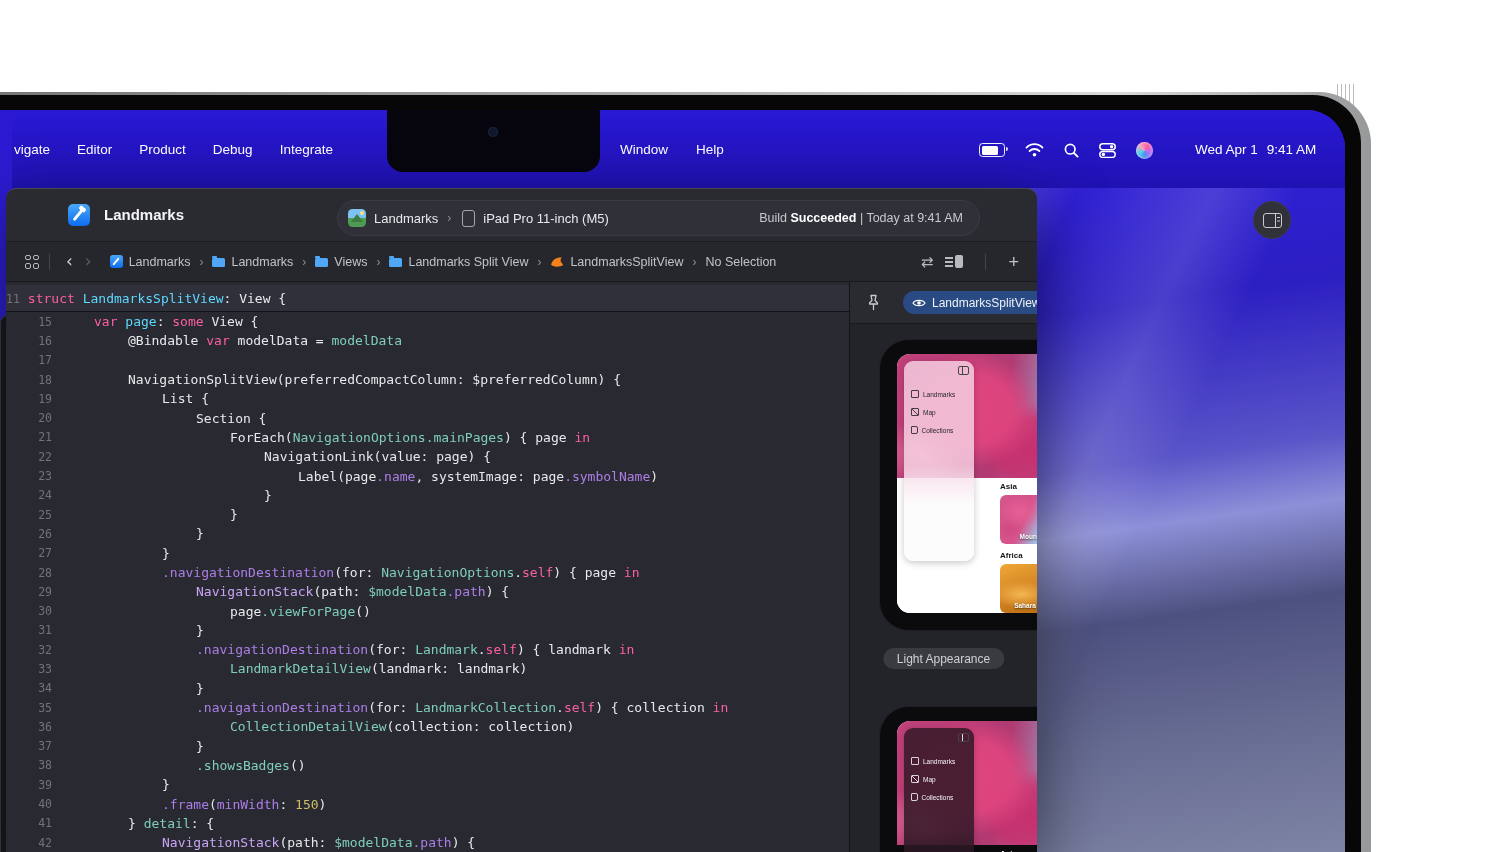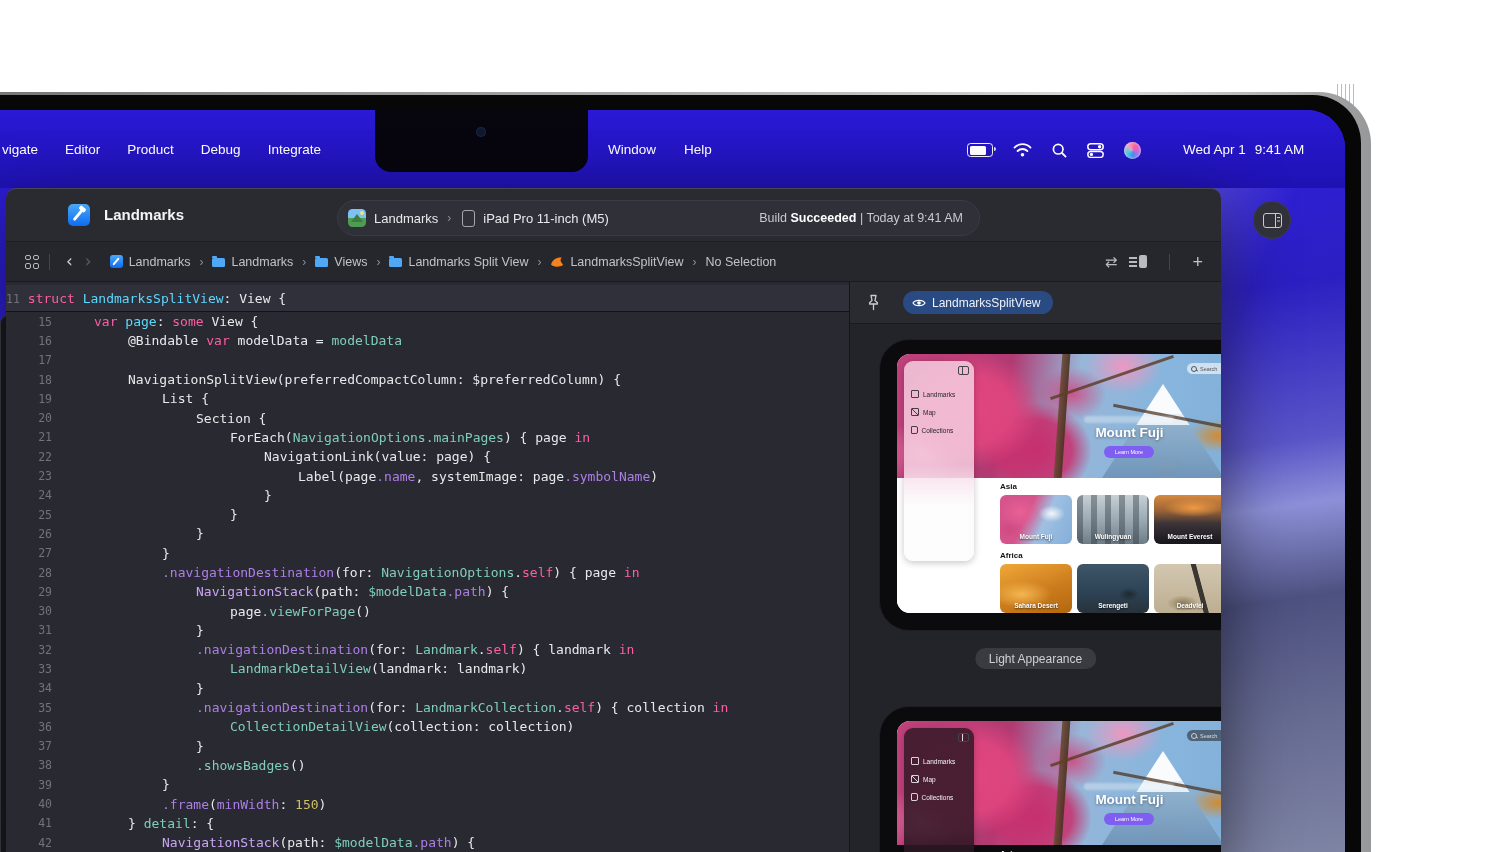--- a/index.html
+++ b/index.html
@@ -12,38 +12,38 @@
          border-radius:0 48px 0 0;background:#070708;}
   .stripes{position:absolute;left:1337px;top:84px;width:18px;height:26px;opacity:.7;
            background:repeating-linear-gradient(90deg,#9aa0a4 0 1px,transparent 1px 4px);}
   .screen{position:absolute;left:0;top:110px;width:1345px;height:742px;
           border-radius:0 38px 0 0;overflow:hidden;background:#11121a;}
   .wallpaper{position:absolute;inset:0;background:
      linear-gradient(172deg,#2a19d0 0%,#2f20d8 22%,#2c1fc2 38%,#5a55c8 55%,#8d90d8 62%,#4d5180 72%,#666b92 85%,#7e84a4 100%);}
   .wallpaper:after{content:"";position:absolute;inset:0;background:
      linear-gradient(115deg,transparent 55%,rgba(255,255,255,.22) 60%,transparent 66%,rgba(255,255,255,.14) 74%,transparent 79%);}
   
-  .menubar{position:absolute;left:0;top:0;width:100%;height:78px;
+  .menubar{position:absolute;left:12px;top:0;width:100%;height:78px;
            background:linear-gradient(180deg,#2a19d6,#1f12b2);color:#fff;}
   .menu-left{position:absolute;left:2px;top:32px;display:flex;gap:27px;font-size:13.5px;font-weight:500;}
   .mb-item{white-space:nowrap;}
   .menu-right{position:absolute;left:608px;top:32px;display:flex;gap:28px;font-size:13.5px;font-weight:500;}
   .notch{position:absolute;left:375px;top:0;width:213px;height:62px;background:#07050e;
          border-radius:0 0 16px 16px;}
   .camera{position:absolute;left:101px;top:17px;width:10px;height:10px;border-radius:50%;
           background:#10182a;box-shadow:inset 0 0 2px #2a3e66;}
   .status-icons{position:absolute;left:967px;top:30px;display:flex;gap:20px;align-items:center;height:20px;}
   .clock{position:absolute;left:1183px;top:32px;font-size:13.5px;font-weight:500;display:flex;gap:9px;white-space:nowrap;}
   .batt{width:24px;height:12px;border:1.5px solid rgba(255,255,255,.95);border-radius:3.5px;position:relative;}
   .batt:before{content:"";position:absolute;left:1.5px;top:1.5px;bottom:1.5px;width:16px;background:#fff;border-radius:1.5px;}
   .batt:after{content:"";position:absolute;right:-4px;top:3px;width:2px;height:4px;background:rgba(255,255,255,.85);border-radius:0 2px 2px 0;}
   
   .behind-win{position:absolute;left:0;top:205px;width:7px;bottom:0;background:#1a1b20;
               border:1px solid #3e3f47;border-right:none;border-bottom:none;border-radius:9px 0 0 0;}
-  .window{position:absolute;left:6px;top:78px;width:1215px;height:664px;background:#2a2b31;
+  .window{position:absolute;left:6px;top:78px;width:1031px;height:664px;background:#2a2b31;
           border-radius:10px 10px 0 0;box-shadow:0 25px 70px rgba(0,0,0,.55);
           border-top:1px solid rgba(255,255,255,.14);color:#e8e9ec;}
   .toolbar{position:absolute;left:0;top:0;width:100%;height:52px;}
   .xcode-icon{position:absolute;left:62px;top:15px;width:22px;height:22px;border-radius:5px;
        background:linear-gradient(180deg,#49a8f8,#0e6cf0);}
   .xcode-icon:before{content:"";position:absolute;left:9px;top:3px;width:3px;height:15px;background:#fff;
        border-radius:2px;transform:rotate(40deg);}
   .xcode-icon:after{content:"";position:absolute;left:11px;top:3px;width:7px;height:4px;background:#fff;
        border-radius:1px;transform:rotate(40deg);}
   .proj-title{position:absolute;left:98px;top:17px;font-size:15px;font-weight:700;color:#f4f4f6;}

